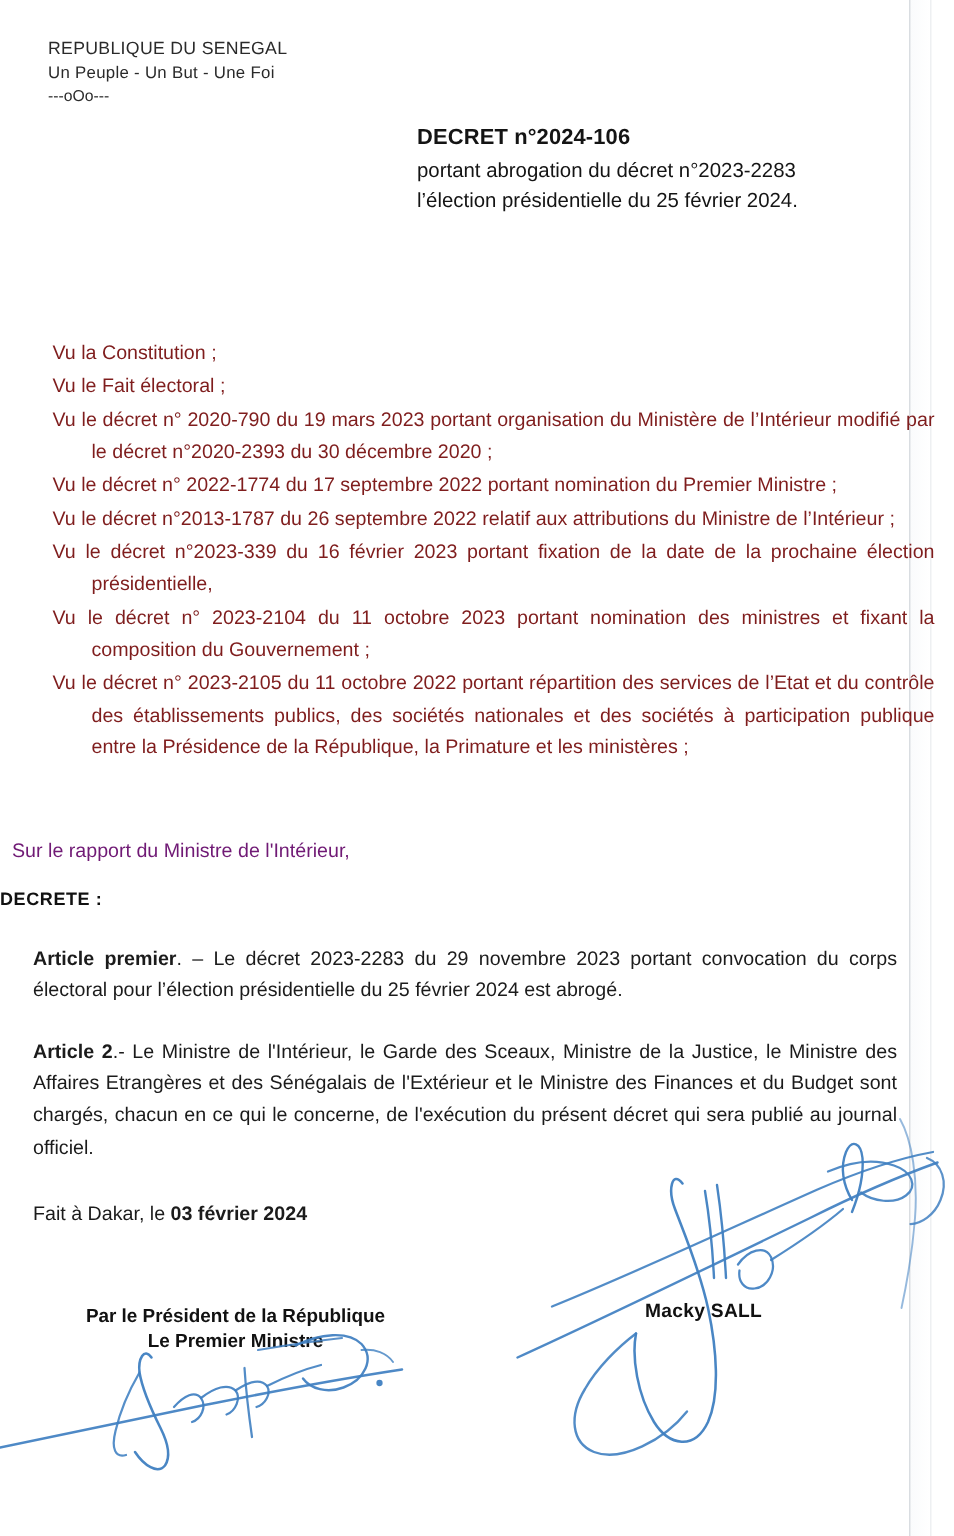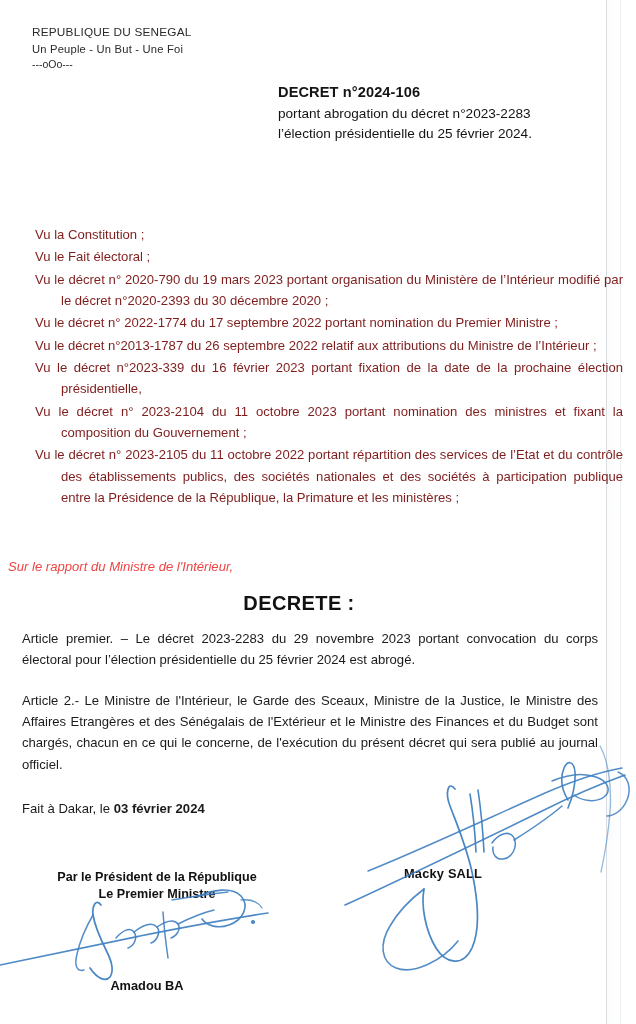--- a/index.html
+++ b/index.html
@@ -110,48 +110,46 @@
     padding-left: 0;
     text-indent: 0;
     text-align: left;
   }
 
   .rapport {
     position: absolute;
     left: 8px;
     top: 559px;
     font-size: 13.1px;
-    color: #ef4444;
-    font-style: italic;
+    color: #701a75;
   }
 
   .decrete {
     position: absolute;
     left: 0;
     right: 38px;
     top: 592px;
-    text-align: center;
-    font-weight: bold;
-    font-size: 20px;
+    font-weight: bold;
+    font-size: 12px;
     letter-spacing: .4px;
     color: #111;
   }
 
   .article {
     position: absolute;
     left: 22px;
     width: 576px;
     font-size: 13.1px;
     line-height: 1.62;
     text-align: justify;
     color: #1b1b1b;
   }
   .article.a1 { top: 628px; }
   .article.a2 { top: 690px; }
-  .article b { font-weight: normal; }
+  .article b { font-weight: bold; }
 
   .fait {
     position: absolute;
     left: 22px;
     top: 801px;
     font-size: 13.1px;
     color: #1b1b1b;
   }
   .fait b { font-weight: bold; }
 
@@ -172,21 +170,21 @@
     left: 22px;
     top: 978px;
     width: 250px;
     text-align: center;
     font-weight: bold;
     font-size: 12.8px;
     color: #111;
   }
   .sig-right-name {
     position: absolute;
-    left: 404px;
+    left: 430px;
     top: 866px;
     font-weight: bold;
     font-size: 12.8px;
     letter-spacing: .2px;
     color: #111;
   }
 
   .ink {
     position: absolute;
     left: 0;
@@ -236,21 +234,20 @@
   <div class="article a1"><b>Article premier</b><span>. – </span><span>Le décret 2023-2283 du 29 novembre 2023 portant convocation du corps électoral pour l’élection présidentielle du 25 février 2024 est abrogé.</span></div>
 
   <div class="article a2"><b>Article 2</b><span>.- </span><span>Le Ministre de l'Intérieur, le Garde des Sceaux, Ministre de la Justice, le Ministre des Affaires Etrangères et des Sénégalais de l'Extérieur et le Ministre des Finances et du Budget sont chargés, chacun en ce qui le concerne, de l'exécution du présent décret qui sera publié au journal officiel.</span></div>
 
   <div class="fait"><span>Fait à Dakar, le </span><b>03 février 2024</b></div>
 
   <div class="sig-left">
     <div>Par le Président de la République</div>
     <div>Le Premier Ministre</div>
   </div>
-  <div class="sig-left-name">Amadou BA</div>
   <div class="sig-right-name">Macky SALL</div>
 
   <svg class="ink" viewBox="0 0 636 1024" aria-hidden="true">
     <g fill="none" stroke="#3f7fc1" stroke-linecap="round" stroke-linejoin="round">
 
       <path d="M345 905 C 400 880, 470 846, 540 812 C 570 797, 600 784, 625 775" stroke-width="1.6" opacity="0.92"></path>
 
       <path d="M368 871 C 420 850, 480 822, 545 793 C 575 780, 600 772, 622 768" stroke-width="1.5" opacity="0.9"></path>
 
       <path d="M455 789 C 448 780, 445 793, 450 806 C 456 822, 466 845, 472 872

